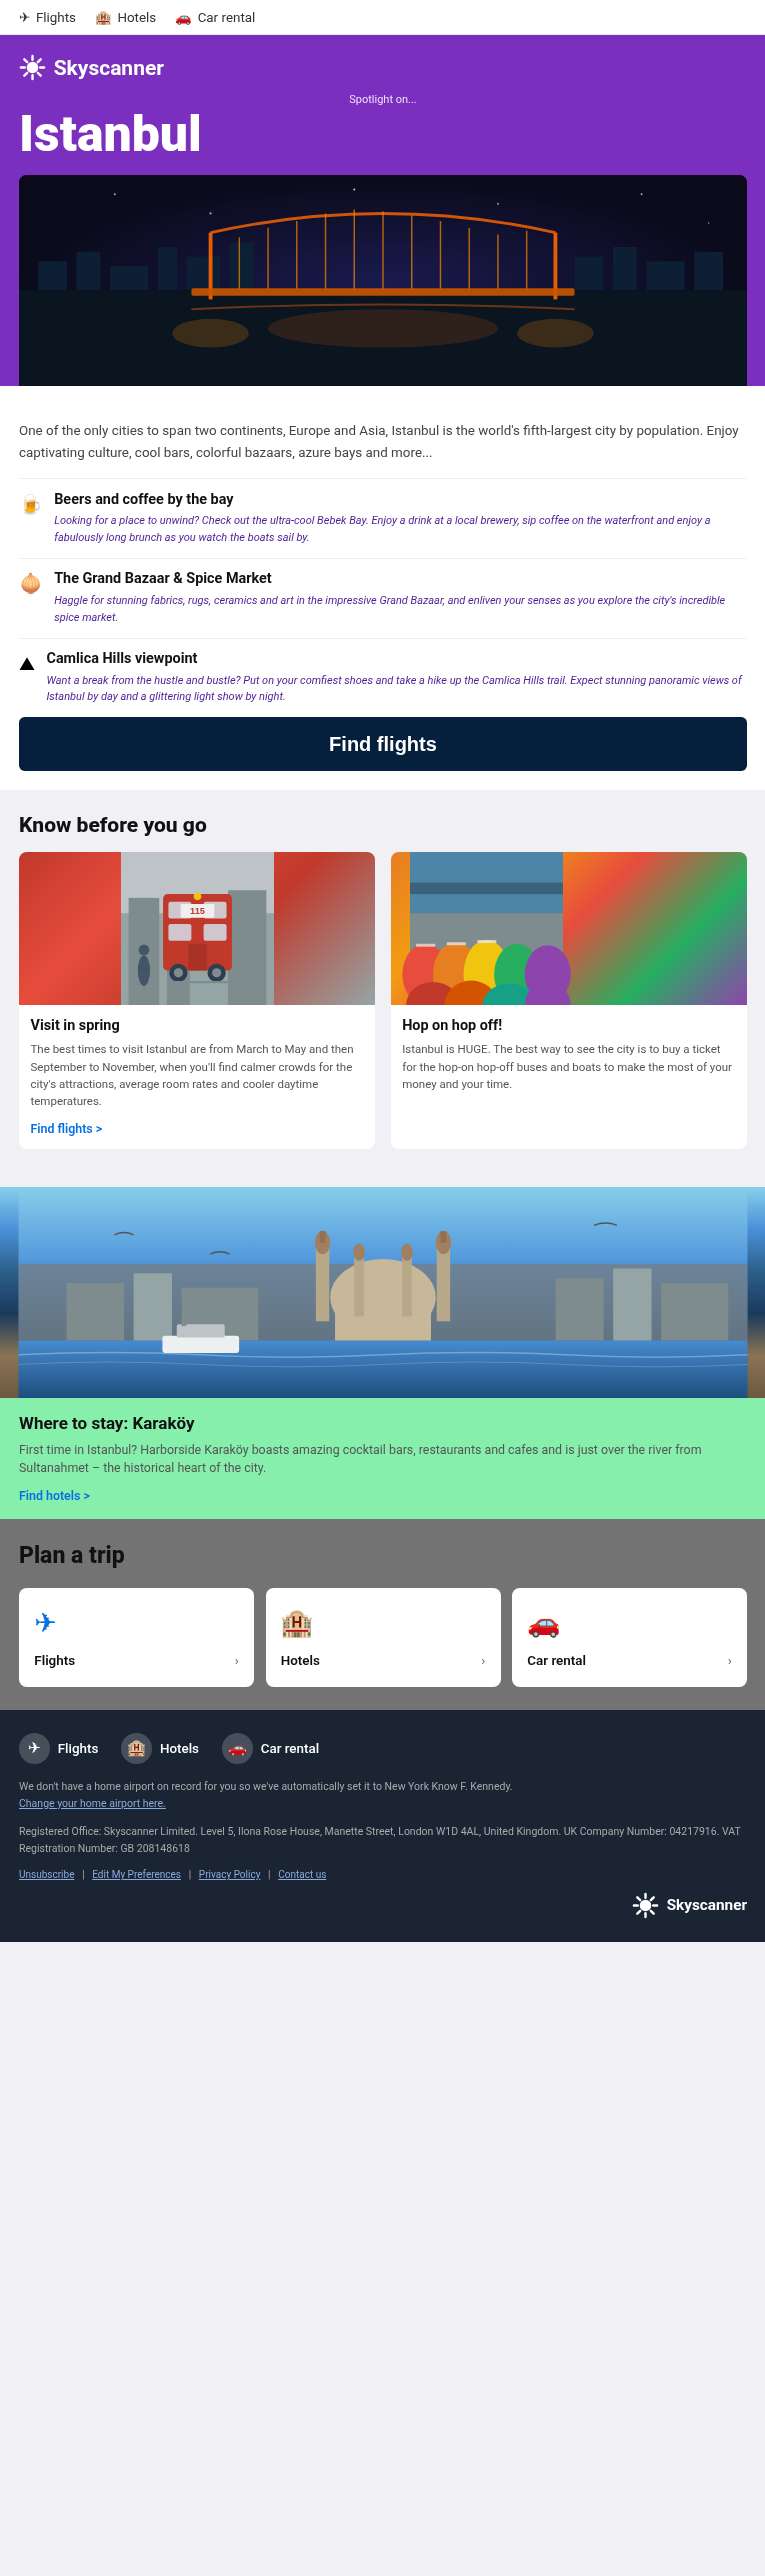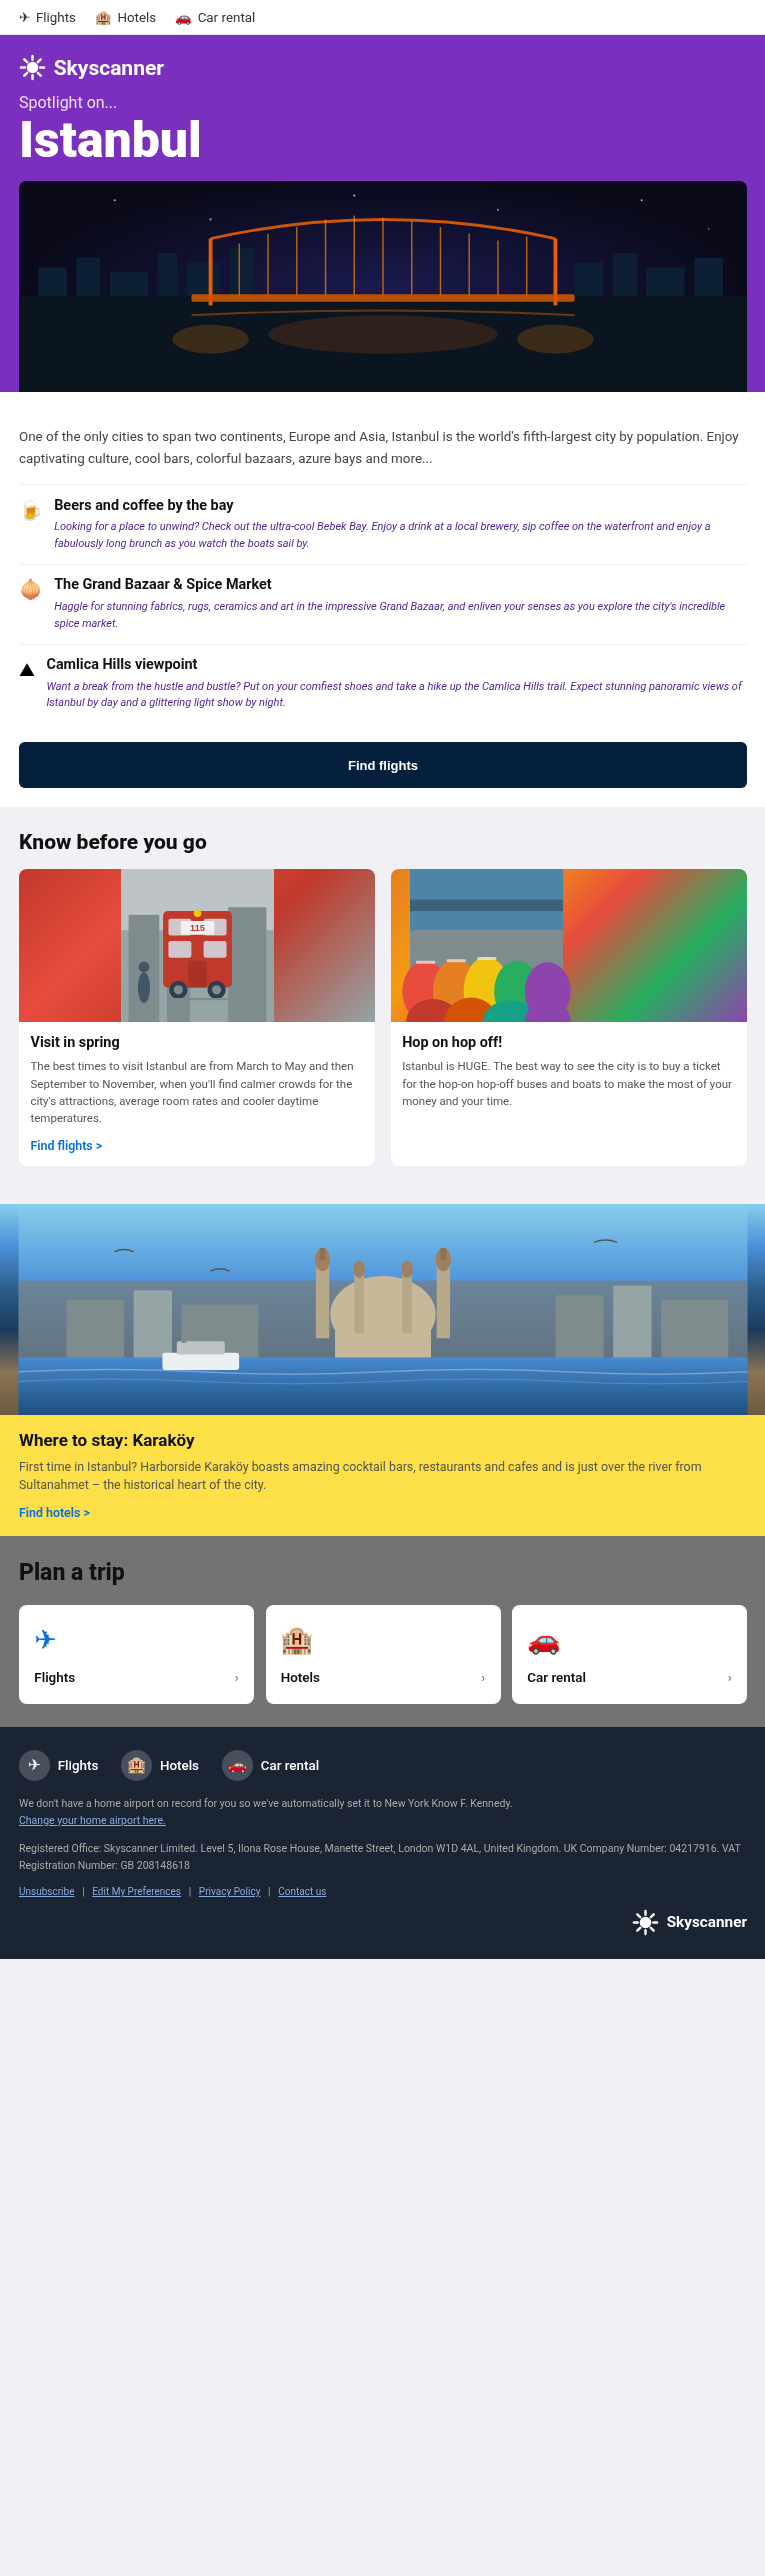--- a/index.html
+++ b/index.html
@@ -35,23 +35,24 @@
       align-items: center;
       gap: 7.7px;
       margin-bottom: 11.5px;
     }
     .hero-logo-text {
       font-size: 21px;
       font-weight: 700;
       color: white;
     }
     .spotlight-label {
-      font-size: 16px;
+      font-size: 11px;
       color: rgba(255,255,255,0.85);
       margin-bottom: 3.8px;
+      text-align: center;
     }
     .hero-title {
       font-size: 50px;
       font-weight: 900;
       color: white;
       margin-bottom: 15.3px;
       line-height: 1;
     }
     .hero-image {
       width: 100%;
@@ -131,24 +132,23 @@
     
     .find-flights-btn {
       display: block;
       width: 100%;
       background: #05203c;
       color: white;
       text-align: center;
       padding: 15.3px;
       border: none;
       border-radius: 5.7px;
-      font-size: 13px;
+      font-size: 20px;
       font-weight: 600;
       cursor: pointer;
-      margin-top: 19px;
     }
 
     
     .section-wrapper {
       background: #f0f0f5;
       padding: 23px 19px;
     }
     .section-title {
       font-size: 21px;
       font-weight: 800;
@@ -210,21 +210,21 @@
     .where-stay-image {
       width: 100%;
       height: 211px;
       background: linear-gradient(180deg, #87ceeb 0%, #4a90d9 20%, #2c5f8a 40%, #1a3a5c 60%, #8b7355 80%, #6b5a3e 100%);
       position: relative;
       overflow: hidden;
       border-radius: 0;
     }
 
     .where-stay-content {
-      background: #fde047;
+      background: #86efac;
       padding: 15.3px 19px;
     }
     .where-stay-content h2 {
       font-size: 17px;
       font-weight: 700;
       color: #111;
       margin-bottom: 7.7px;
     }
     .where-stay-content p {
       font-size: 12.4px;

